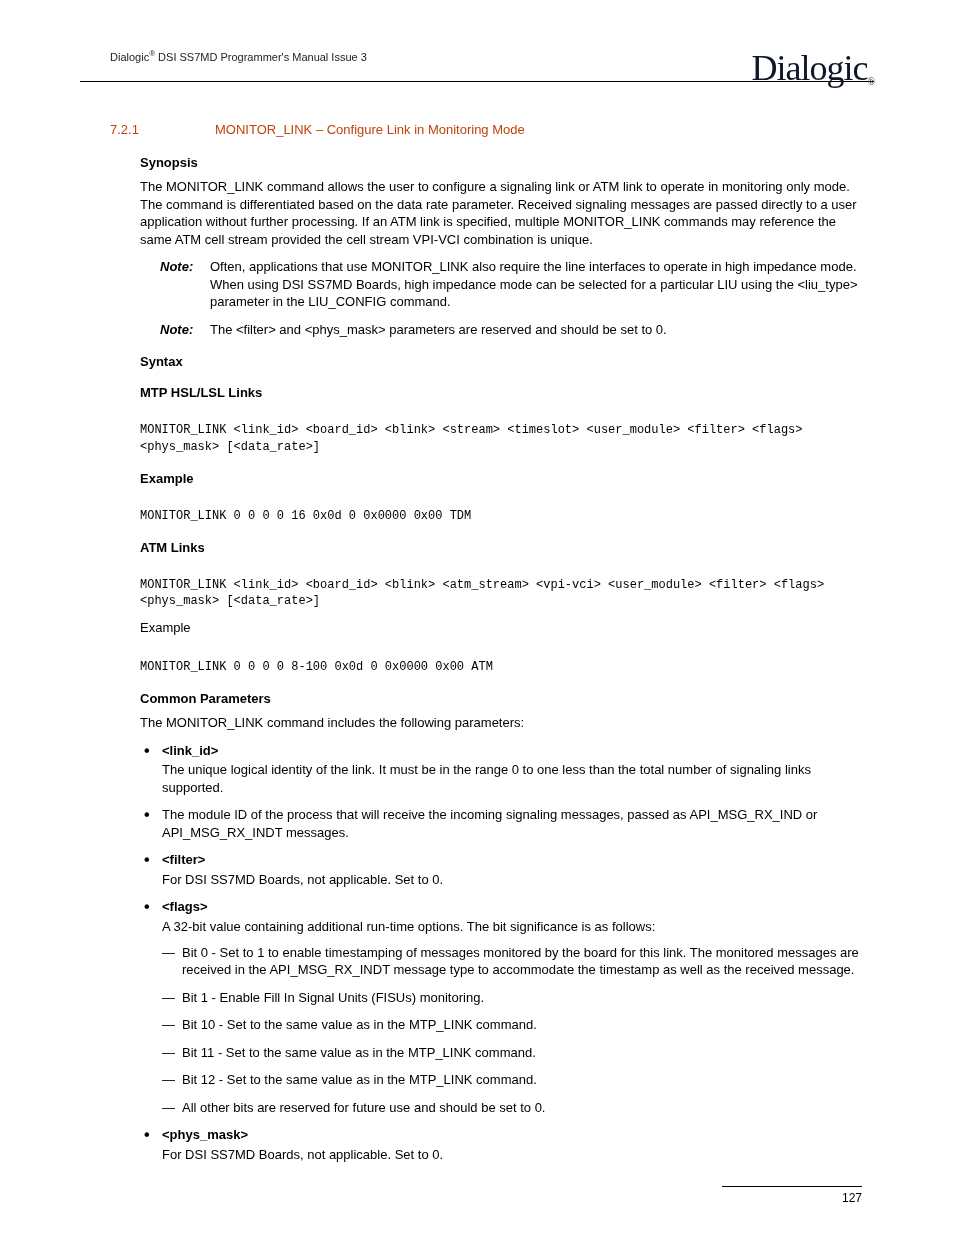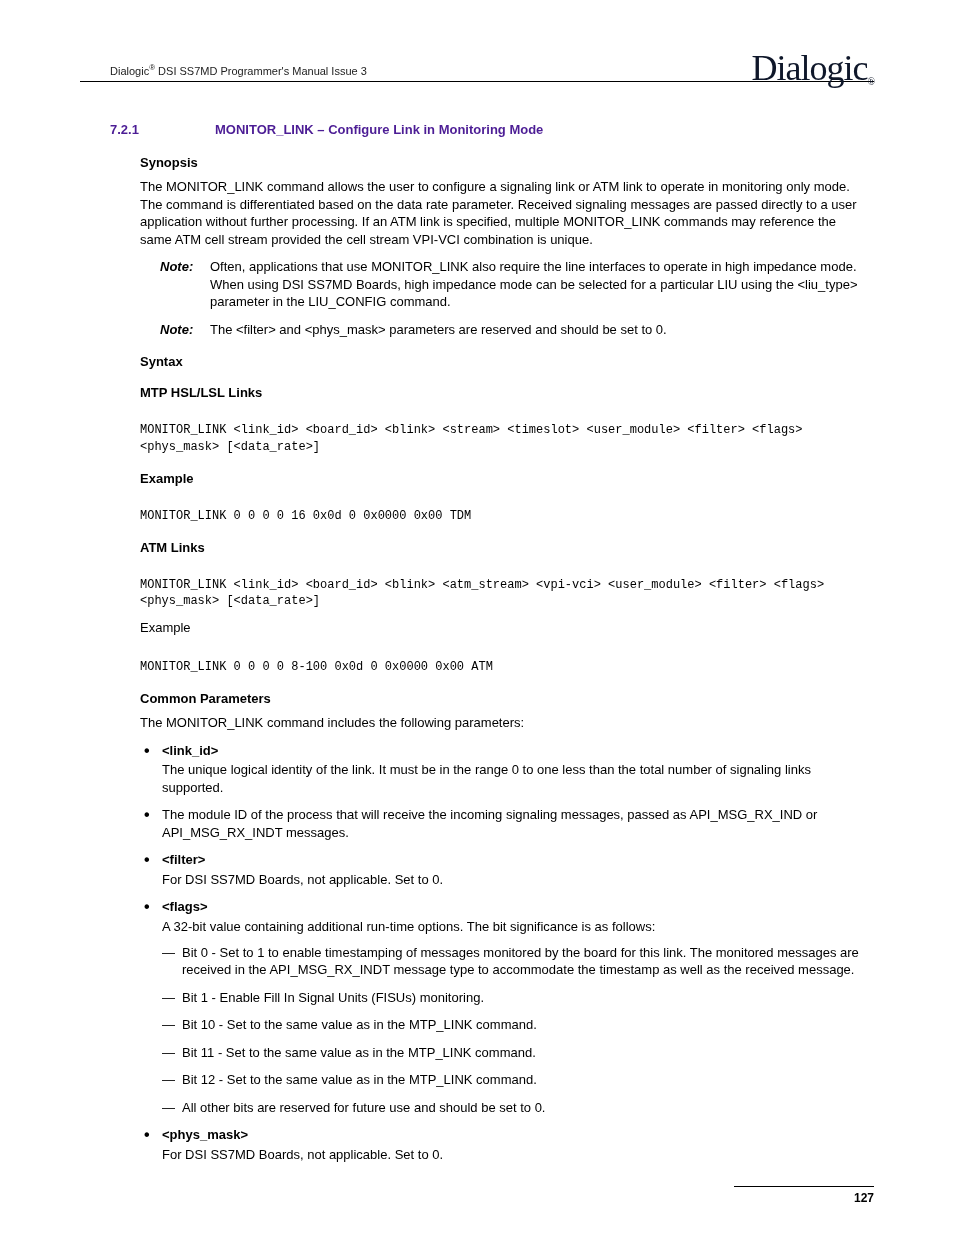--- a/index.html
+++ b/index.html
@@ -13,21 +13,21 @@
   }
   .page {
     padding: 35px 80px 40px 80px;
     box-sizing: border-box;
     min-height: 1235px;
     position: relative;
   }
   .header-row {
     display: flex;
     justify-content: space-between;
-    align-items: flex-end;
+    align-items: center;
     padding-bottom: 4px;
   }
   .header-left {
     font-size: 11px;
     color: #222;
     padding-left: 30px;
   }
   .header-left sup { font-size: 8px; }
   .logo {
     font-family: "Times New Roman", serif;
@@ -44,22 +44,22 @@
     position: relative;
     top: -2px;
   }
   hr.header-rule {
     border: none;
     border-top: 1.5px solid #000;
     margin: 0 0 40px 0;
   }
   .section-title-row {
     display: flex;
-    color: #4c1d95;
-    font-weight: bold;
+    color: #c2410c;
+    font-weight: normal;
     font-size: 13px;
     margin-bottom: 18px;
     padding-left: 30px;
   }
   .section-num { width: 105px; }
   .content {
     padding-left: 60px;
     padding-right: 10px;
   }
   .h { font-weight: bold; margin-top: 16px; margin-bottom: 8px; font-size: 13px; }
@@ -86,23 +86,22 @@
   ul.bullets > li { position: relative; padding-left: 22px; margin-bottom: 10px; line-height: 1.35; }
   ul.bullets > li::before { content: "•"; position: absolute; left: 4px; top: -2px; font-size: 16px; font-weight: bold; }
   .param-name { font-weight: bold; }
   .param-desc { margin-top: 2px; }
   ul.dashes { list-style: none; padding-left: 0; margin: 8px 0 0 0; }
   ul.dashes > li { position: relative; padding-left: 20px; margin-bottom: 10px; line-height: 1.35; }
   ul.dashes > li::before { content: "—"; position: absolute; left: 0; top: 0; }
   .footer {
     position: absolute;
     bottom: 30px;
-    right: 80px;
+    right: 92px;
     left: 80px;
-    font-weight: bold;
   }
   .footer hr { border: none; border-top: 1.5px solid #000; margin: 0 0 4px 0; width: 140px; float: right; }
   .footer .pagenum { clear: both; float: right; font-size: 12px; }
 </style>
 </head>
 <body>
 
 <div class="page">
 
   <div class="header-row">

